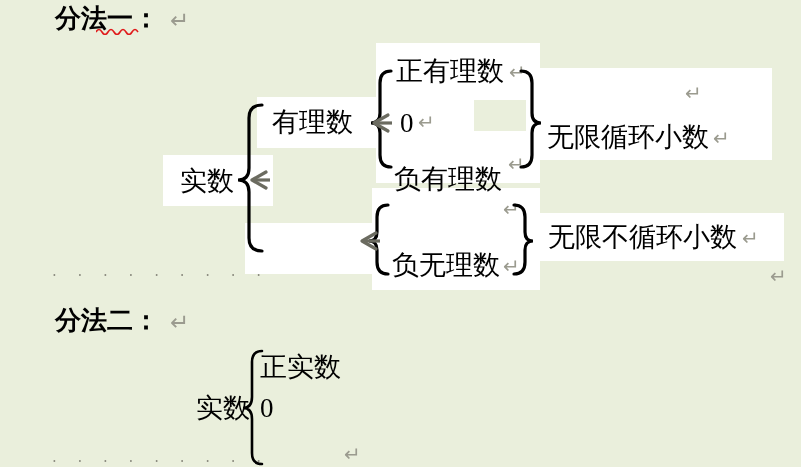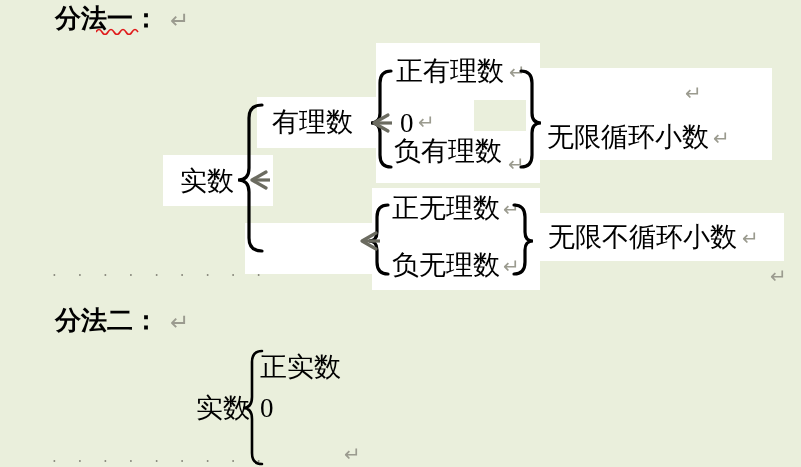--- a/index.html
+++ b/index.html
@@ -152,24 +152,23 @@
 
   <div class="txt node cjk" style="left:272px; top:109px;text-align:center;">有理数</div>
 
 
   <div class="txt node cjk" style="left:396px; top:58px;">正有理数</div>
   <div class="pilcrow" style="left:509px; top:62px;">↵</div>
 
   <div class="txt zero" style="left:400px; top:110px;">0</div>
   <div class="pilcrow" style="left:418px; top:112px;">↵</div>
 
-  <div class="txt node cjk" style="left:394px; top:138px;">负有理数</div>
+  <div class="txt node cjk" style="left:394px; top:166px;">负有理数</div>
   <div class="pilcrow" style="left:508px; top:154px;">↵</div>
 
-  <div class="txt node cjk" style="left:392px; top:195px;">正无理数</div>
   <div class="pilcrow" style="left:503px; top:199px;">↵</div>
 
   <div class="txt node cjk" style="left:392px; top:252px;">负无理数</div>
   <div class="pilcrow" style="left:503px; top:256px;">↵</div>
 
   <div class="pilcrow" style="left:685px; top:83px;">↵</div>
 
   <div class="txt node cjk" style="left:547px; top:124px;">无限循环小数</div>
   <div class="pilcrow" style="left:713px; top:128px;">↵</div>
 

